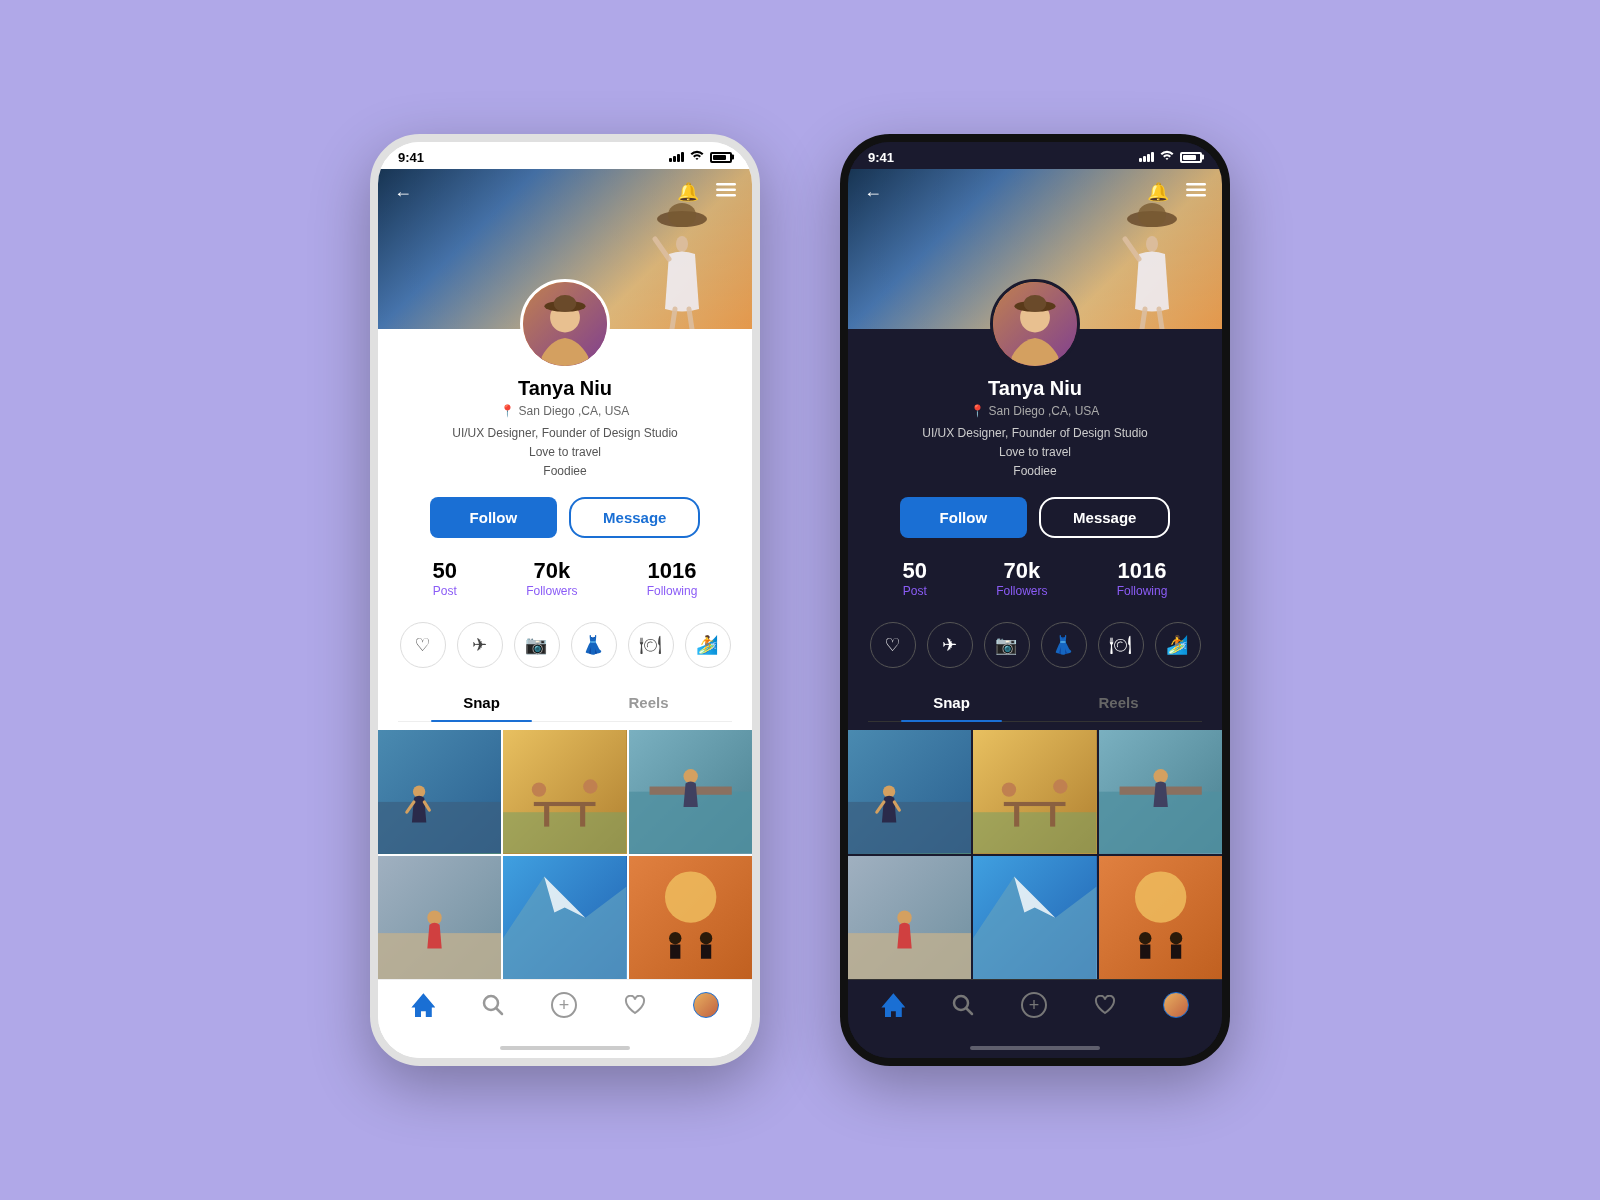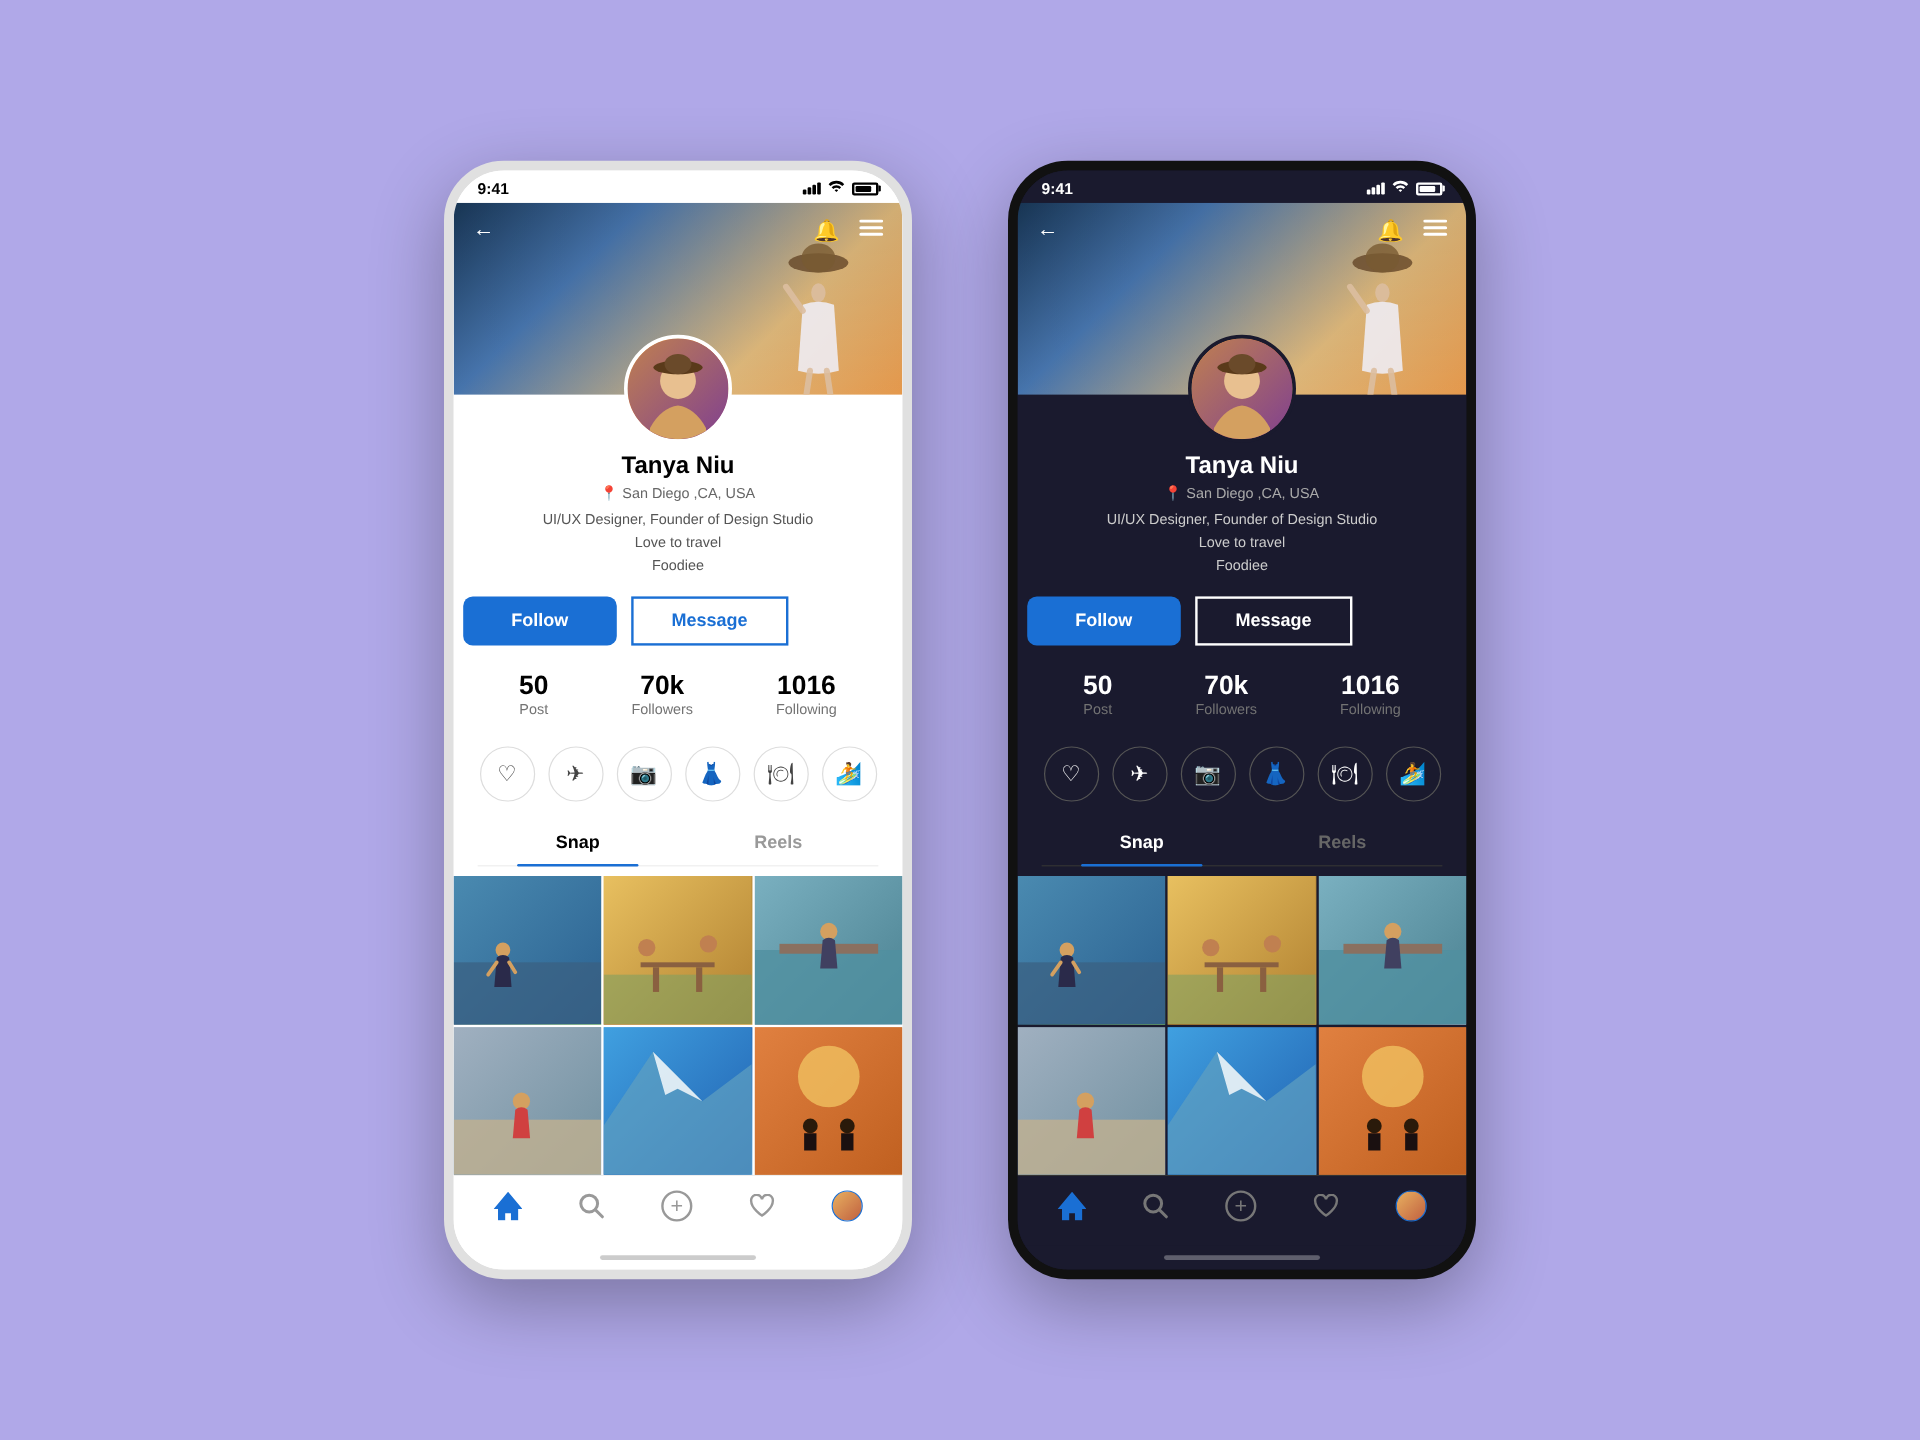--- a/index.html
+++ b/index.html
@@ -157,37 +157,38 @@
       font-size: 12px;
       color: #555;
       line-height: 1.6;
     }
     .phone-dark .profile-bio { color: #ccc; }
 
     
     .action-buttons {
       display: flex;
       gap: 12px;
+      justify-content: center;
       padding: 16px 8px 12px;
     }
     .btn-follow {
       background: #1a6fd4;
       color: #fff;
       border: none;
       border-radius: 8px;
       padding: 10px 40px;
       font-size: 15px;
       font-weight: 600;
       cursor: pointer;
     }
     .btn-message {
       background: transparent;
       color: #1a6fd4;
       border: 2px solid #1a6fd4;
-      border-radius: 0;
+      border-radius: 16px;
       padding: 10px 32px;
       font-size: 15px;
       font-weight: 600;
       cursor: pointer;
     }
     .phone-dark .btn-message { color: #fff; border-color: #fff; }
 
     
     .stats {
       display: flex;
@@ -196,21 +197,21 @@
     }
     .stat-item { text-align: center; }
     .stat-num {
       font-size: 22px;
       font-weight: 700;
     }
     .phone-light .stat-num { color: #000; }
     .phone-dark .stat-num { color: #fff; }
     .stat-label {
       font-size: 12px;
-      color: #737373;
+      color: #8b5cf6;
     }
 
     
     .categories {
       display: flex;
       justify-content: space-around;
       padding: 8px 16px 16px;
     }
     .cat-icon {
       width: 46px; height: 46px;

